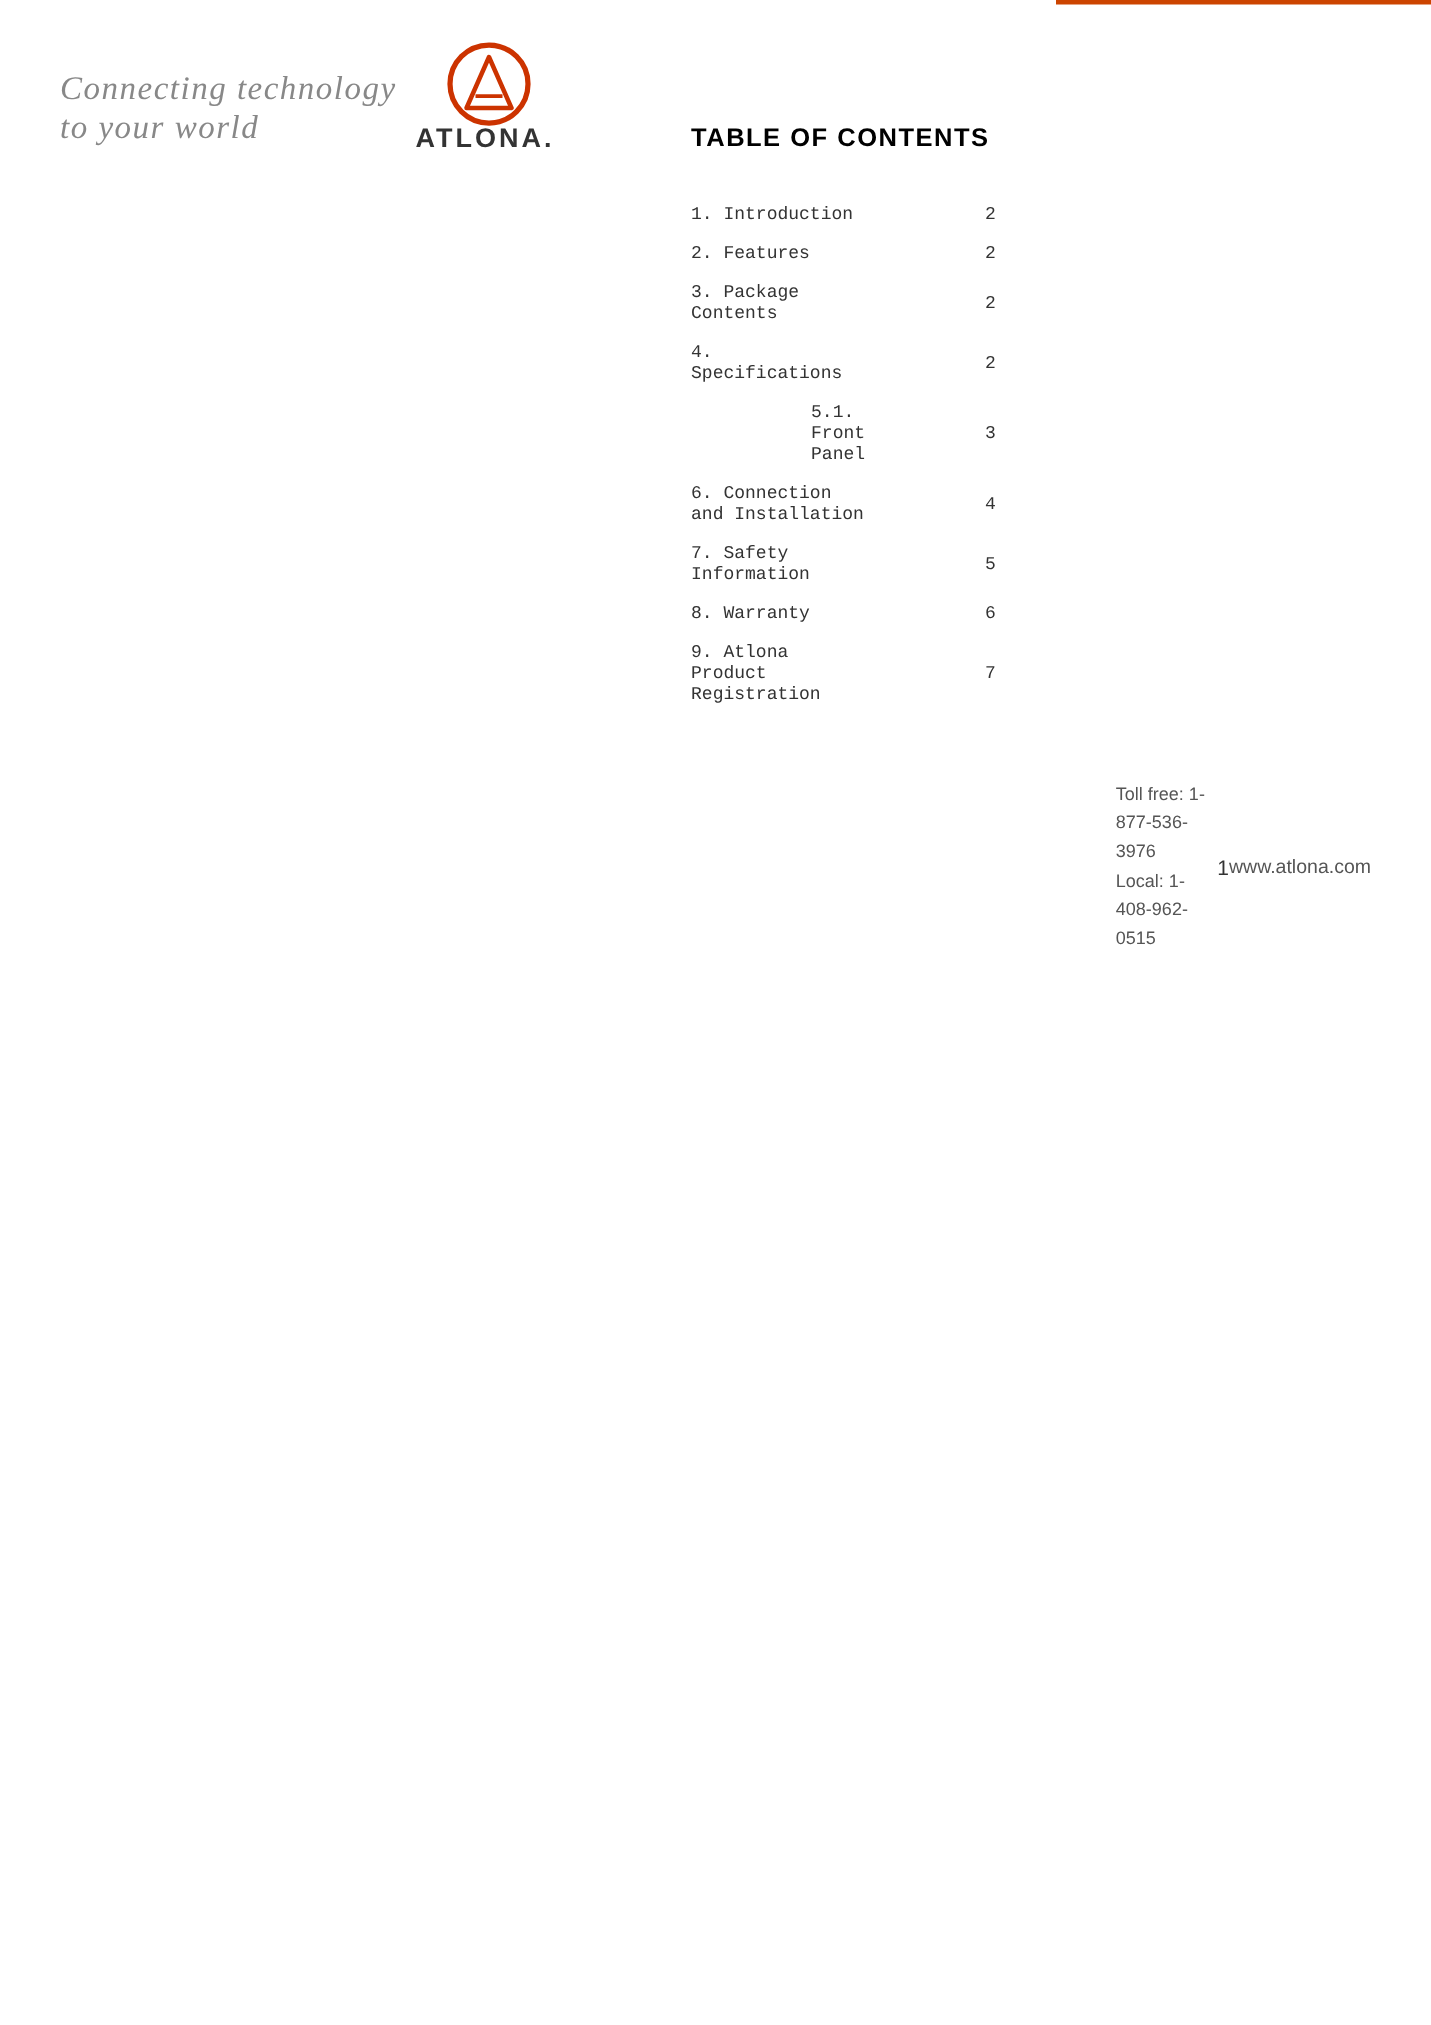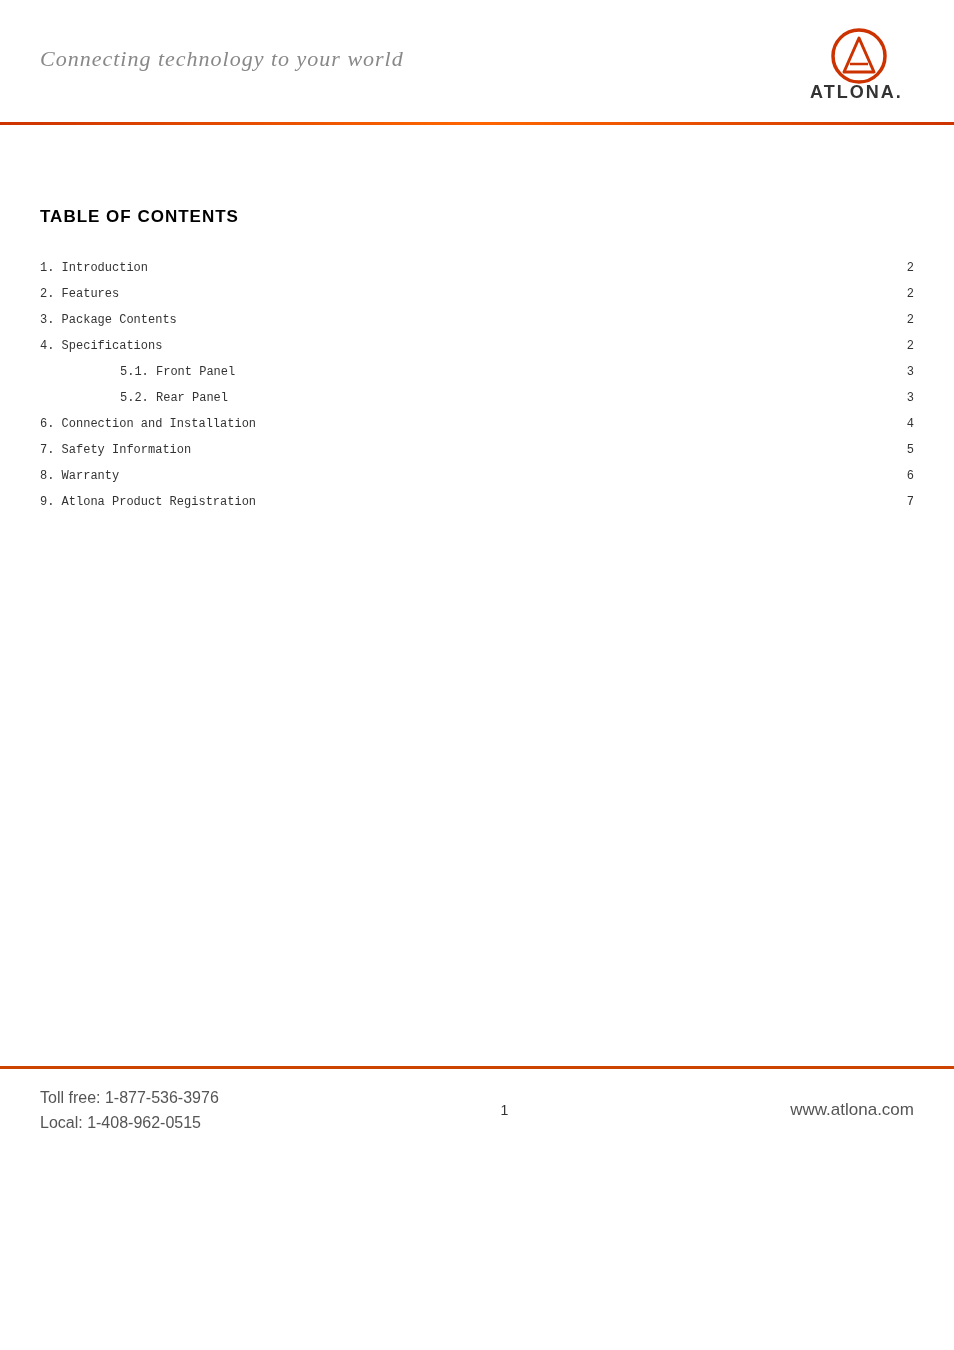--- a/index.html
+++ b/index.html
@@ -16,21 +16,21 @@
       position: relative;
       overflow: hidden;
     }
 
     .page-wrapper {
       width: 954px;
       height: 1152px;
       background: #ffffff;
       position: relative;
       display: flex;
-      flex-direction: column;
+      flex-direction: row;
     }
 
     
     .header {
       display: flex;
       align-items: flex-start;
       justify-content: space-between;
       padding: 28px 40px 0 40px;
     }
 
@@ -111,32 +111,32 @@
     
     .footer {
       border-top: 3px solid #cc4400;
       padding: 16px 40px;
       display: flex;
       align-items: center;
       justify-content: space-between;
     }
 
     .footer-left {
-      font-size: 16px;
+      font-size: 12px;
       color: #555555;
       line-height: 1.6;
     }
 
     .footer-center {
       font-size: 14px;
       color: #333333;
     }
 
     .footer-right {
-      font-size: 17px;
+      font-size: 13px;
       color: #555555;
     }
   </style>
 </head>
 <body>
 
 <div class="page-wrapper">
 
   <div class="header">
     <div class="header-tagline">Connecting technology to your world</div>
@@ -173,24 +173,20 @@
           <tr>
             <td class="toc-item-label">3.  Package Contents</td>
             <td class="toc-item-page">2</td>
           </tr>
           <tr>
             <td class="toc-item-label">4.  Specifications</td>
             <td class="toc-item-page">2</td>
           </tr>
           <tr class="toc-subsection">
             <td class="toc-item-label" style="padding-left: 80px;">5.1.  Front Panel</td>
-            <td class="toc-item-page">3</td>
-          </tr>
-          <tr class="toc-subsection">
-            <td class="toc-item-label" style="padding-left: 80px;">5.2.  Rear Panel</td>
             <td class="toc-item-page">3</td>
           </tr>
           <tr>
             <td class="toc-item-label">6.  Connection and Installation</td>
             <td class="toc-item-page">4</td>
           </tr>
           <tr>
             <td class="toc-item-label">7.  Safety Information</td>
             <td class="toc-item-page">5</td>
           </tr>

